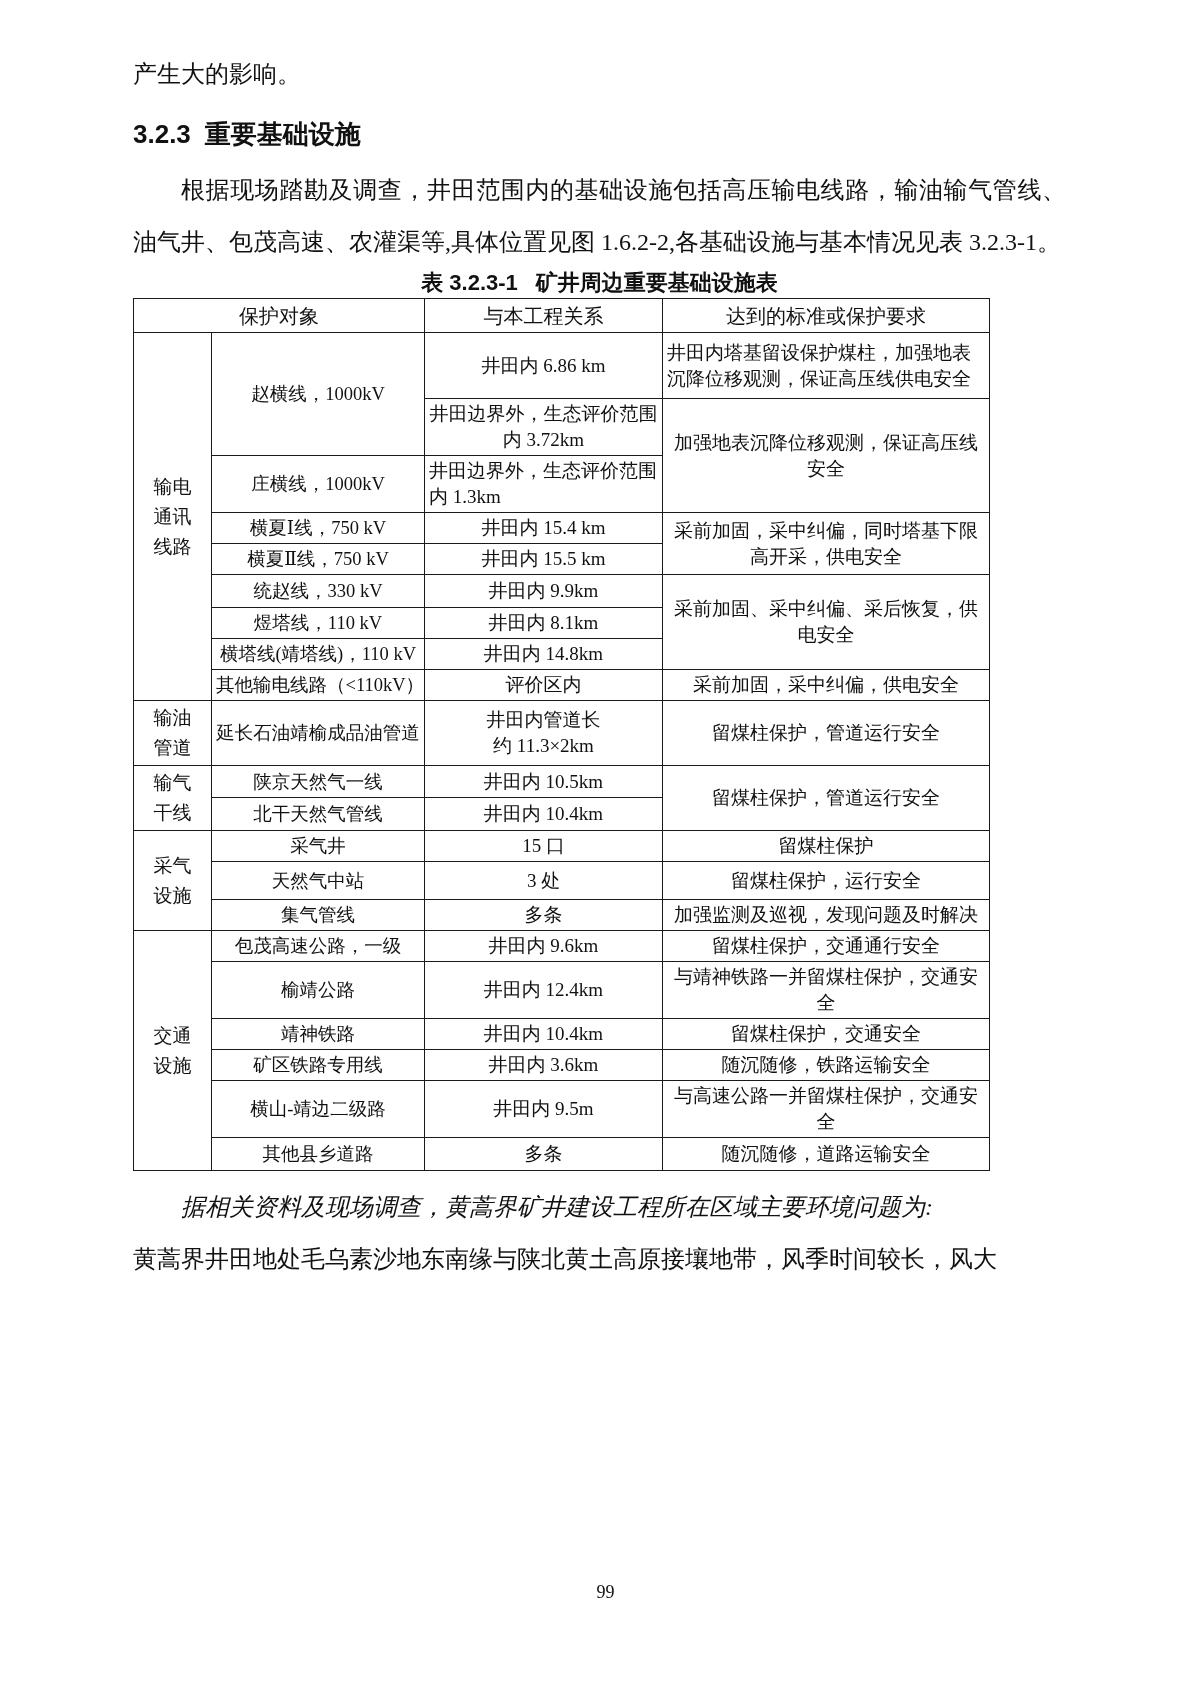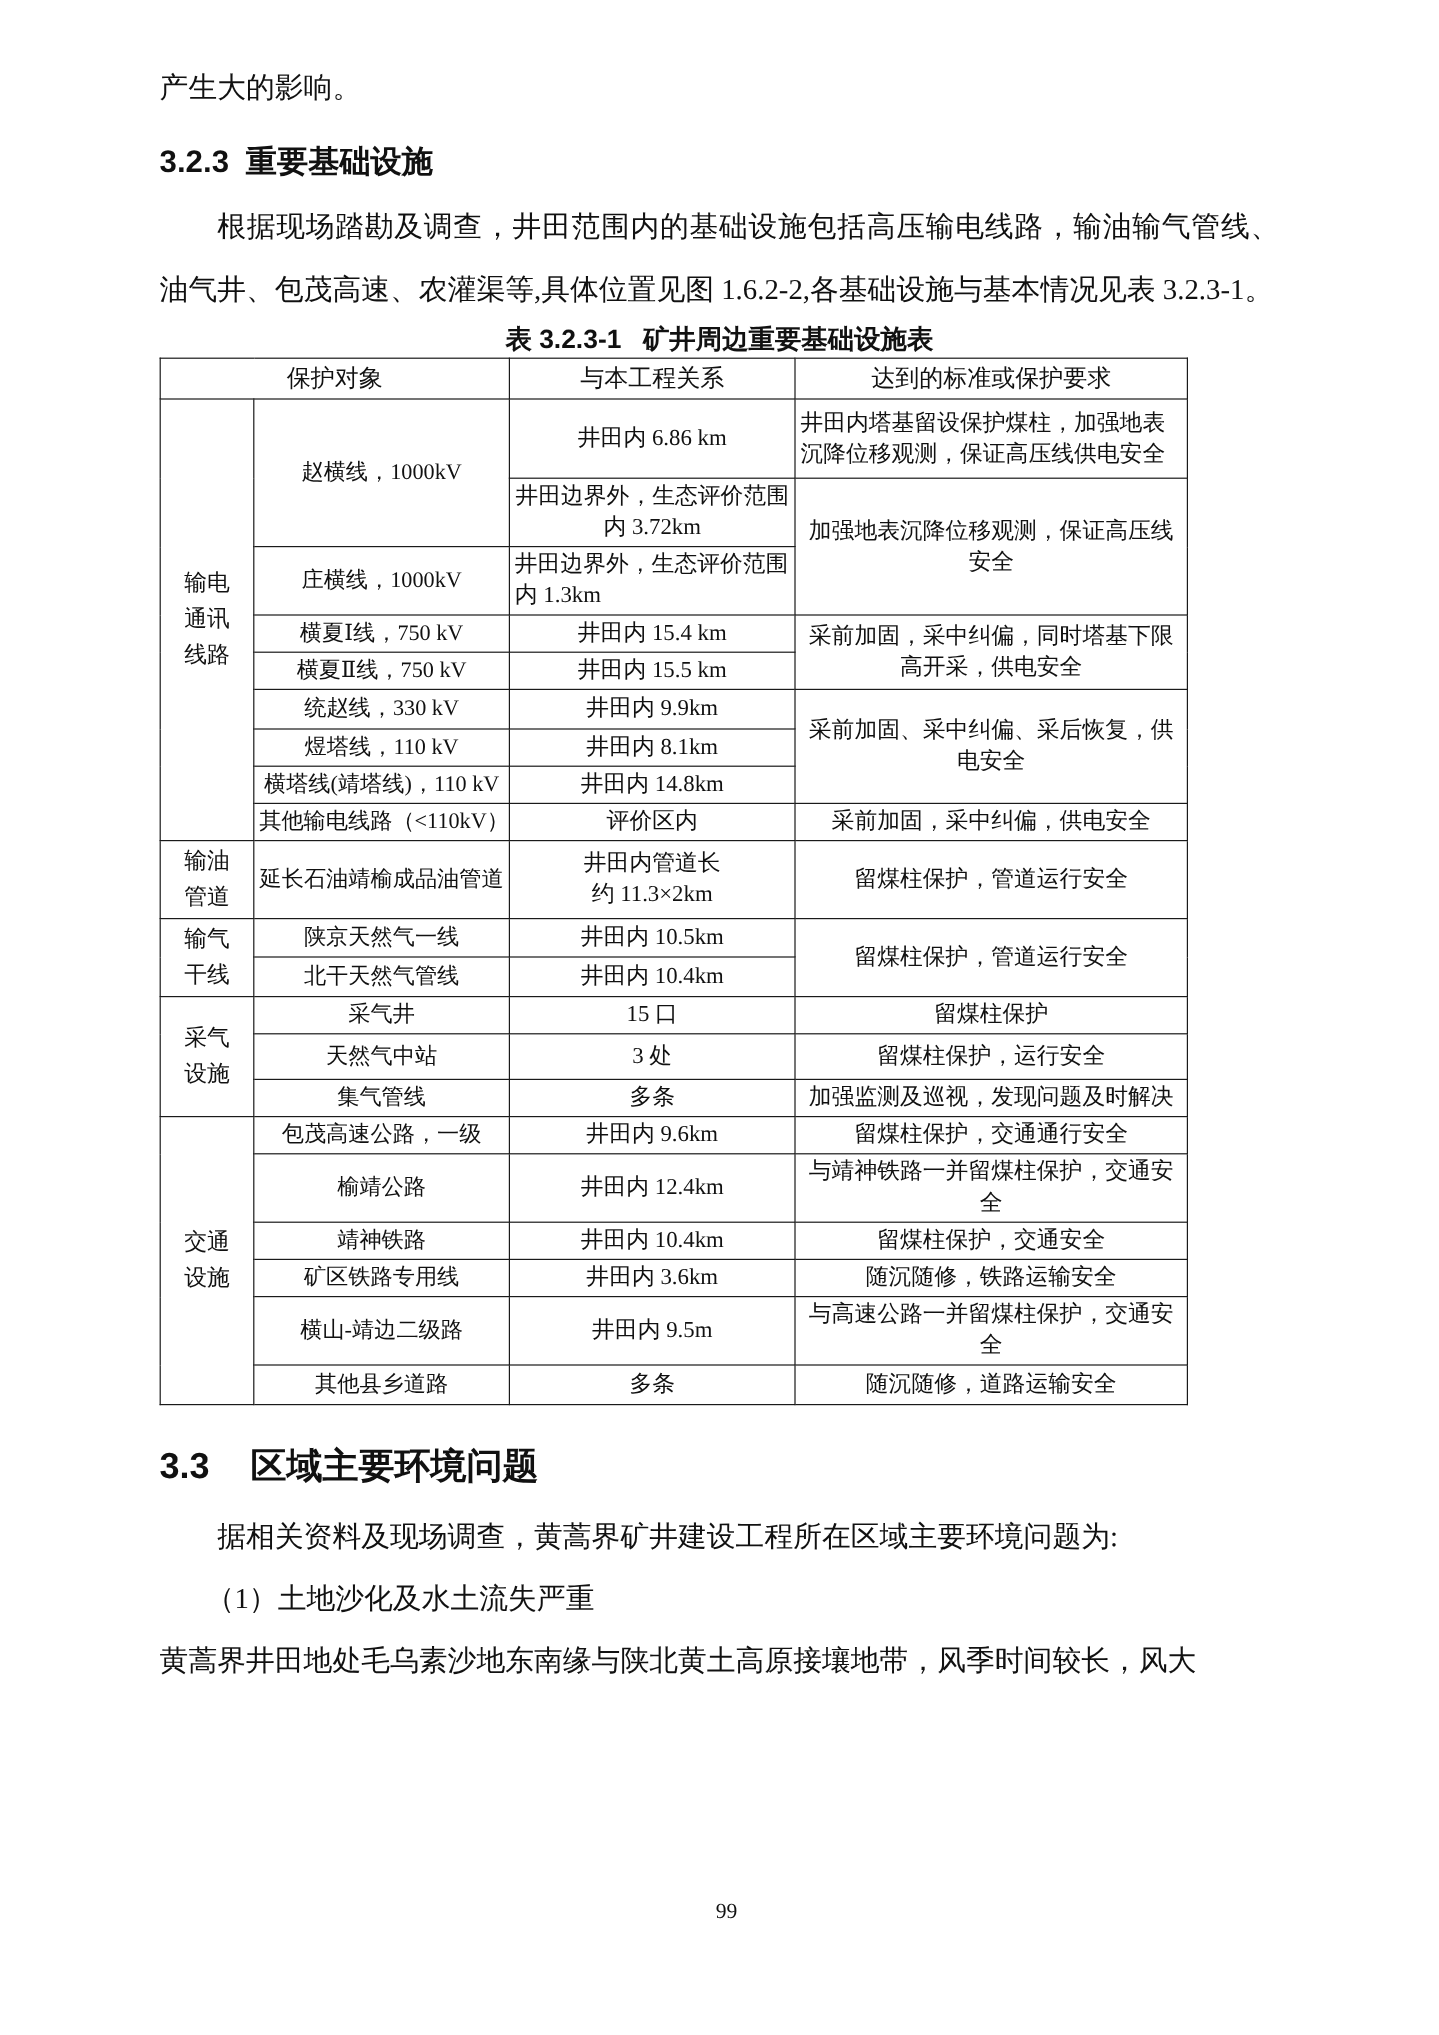--- a/index.html
+++ b/index.html
@@ -25,21 +25,21 @@
     padding:2px 4px;overflow:hidden;
   }
   table.infra td.hdr{font-size:20px;}
   table.infra td.grp{white-space:pre-line;line-height:30px;}
   table.infra td.nm{white-space:nowrap;font-size:18.5px;}
   table.infra td.pre{white-space:pre-line;}
   table.infra td.lft{text-align:left;}
   .h33{margin:30px 0 0 0;font-family:"Liberation Sans","DejaVu Sans",sans-serif;
        font-weight:bold;font-size:30px;line-height:44px;}
   .h33 .num{margin-right:34px;}
-  .p2{font-size:24px;line-height:52px;margin:10px 0 0 0;text-indent:2em;}
+  .p2{font-size:24px;line-height:52px;margin:10px 0 0 0;text-indent:2em;font-style:italic;}
   .p3{font-size:24px;line-height:52px;margin:0;text-indent:1.6em;}
   .p4{font-size:24px;line-height:52px;margin:0;text-align:justify;}
   .page-num{position:absolute;left:12px;right:0;bottom:92px;text-align:center;
        font-size:18px;line-height:24px;}
 </style>
 </head>
 <body>
 
 <div class="page">
 
@@ -171,21 +171,19 @@
       <td>与高速公路一并留煤柱保护，交通安全</td>
     </tr>
     <tr style="height:33px">
       <td class="nm">其他县乡道路</td>
       <td>多条</td>
       <td>随沉随修，道路运输安全</td>
     </tr>
   </tbody>
     </table>
 
-  <h2 class="h33"><span class="num">3.3</span><span>区域主要环境问题</span></h2>
 
   <p class="p2">据相关资料及现场调查，黄蒿界矿井建设工程所在区域主要环境问题为:</p>
-  <p class="p3">（1）土地沙化及水土流失严重</p>
   <p class="p4">黄蒿界井田地处毛乌素沙地东南缘与陕北黄土高原接壤地带，风季时间较长，风大</p>
 
 </div>
 
 <div class="page-num">99</div>
 
 </body></html>

